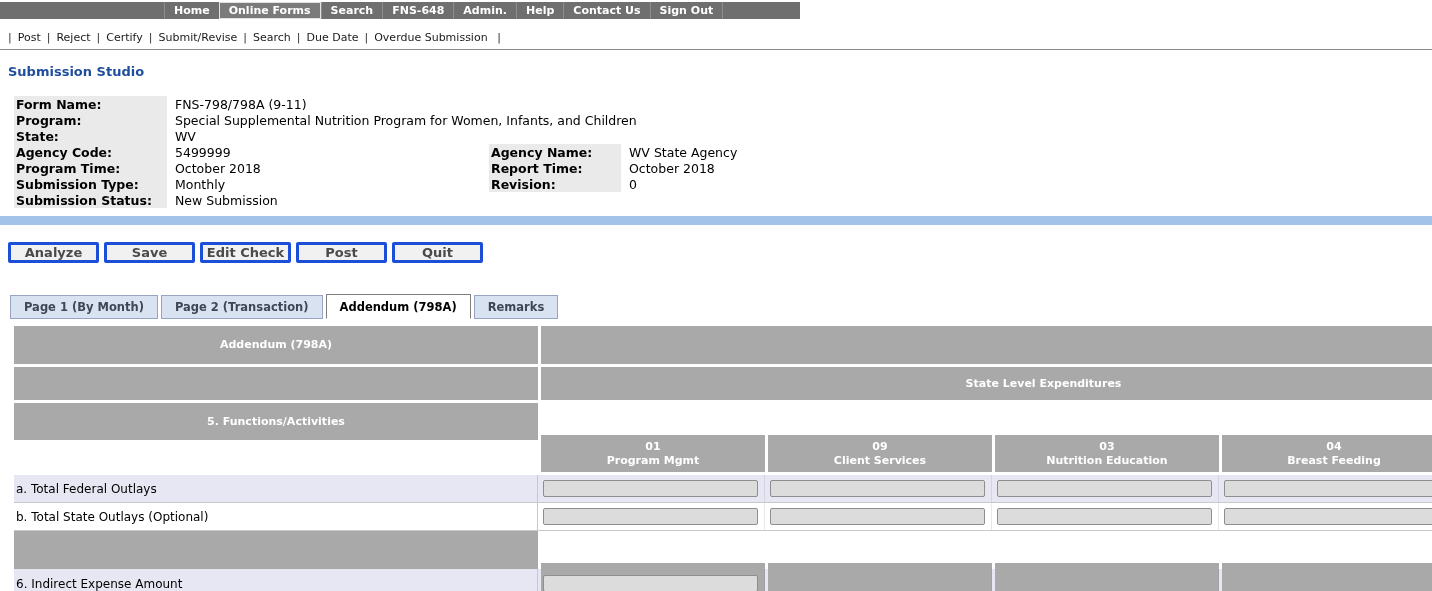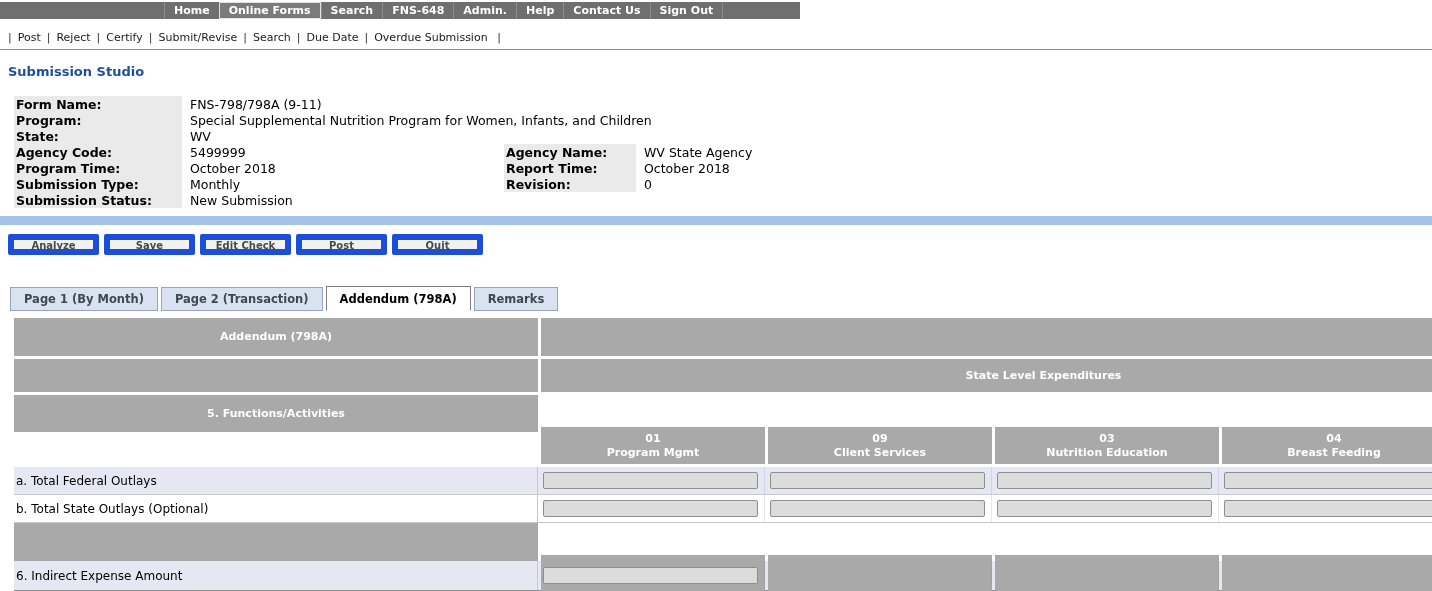--- a/index.html
+++ b/index.html
@@ -51,37 +51,37 @@
     color: #1F4E9C;
   }
 
   
   .details { margin: 17px 0 0 14px; font-size: 12.5px; }
   .detail-row { display: flex; height: 16px; align-items: stretch; }
   .d-label {
     background: #EAEAEA; font-weight: bold; padding-left: 2px;
     display: flex; align-items: center; white-space: nowrap;
   }
-  .d-label1 { width: 168px; }
+  .d-label1 { width: 153px; }
   .d-label2 { width: 132px; text-align: right; }
   .d-value { padding-left: 8px; display: flex; align-items: center; white-space: nowrap; }
   .d-value1-fixed { width: 322px; }
   .grow { flex: 1; }
 
   
   .blue-bar { margin-top: 8px; height: 9px; width: 1432px; background: #A3C4E8; }
 
   
   .actions { margin: 9px 0 0 8px; display: flex; gap: 5px; }
   .btn {
     width: 91px; height: 21px;
     background: #F1F1F1;
-    border: 6px solid #1d4ed8; border-radius: 2px;
-    font-size: 10px; font-weight: bold; color: #4a4a4a;
-    font-family: inherit; cursor: pointer;
+    border: 3px solid #1d4ed8; border-radius: 2px;
+    font-size: 13px; font-weight: bold; color: #4a4a4a;
+    font-family: inherit; cursor: pointer; margin-top: 8px;
   }
 
   
   .tabs { margin: 31px 0 0 10px; display: flex; gap: 3px; align-items: flex-end; }
   .tab {
     height: 24px; padding: 0 13px;
     display: flex; align-items: center;
     background: #D8E2F1;
     border: 1px solid #97A5C2;
     font-size: 11.5px; font-weight: bold; color: #3F4757;

